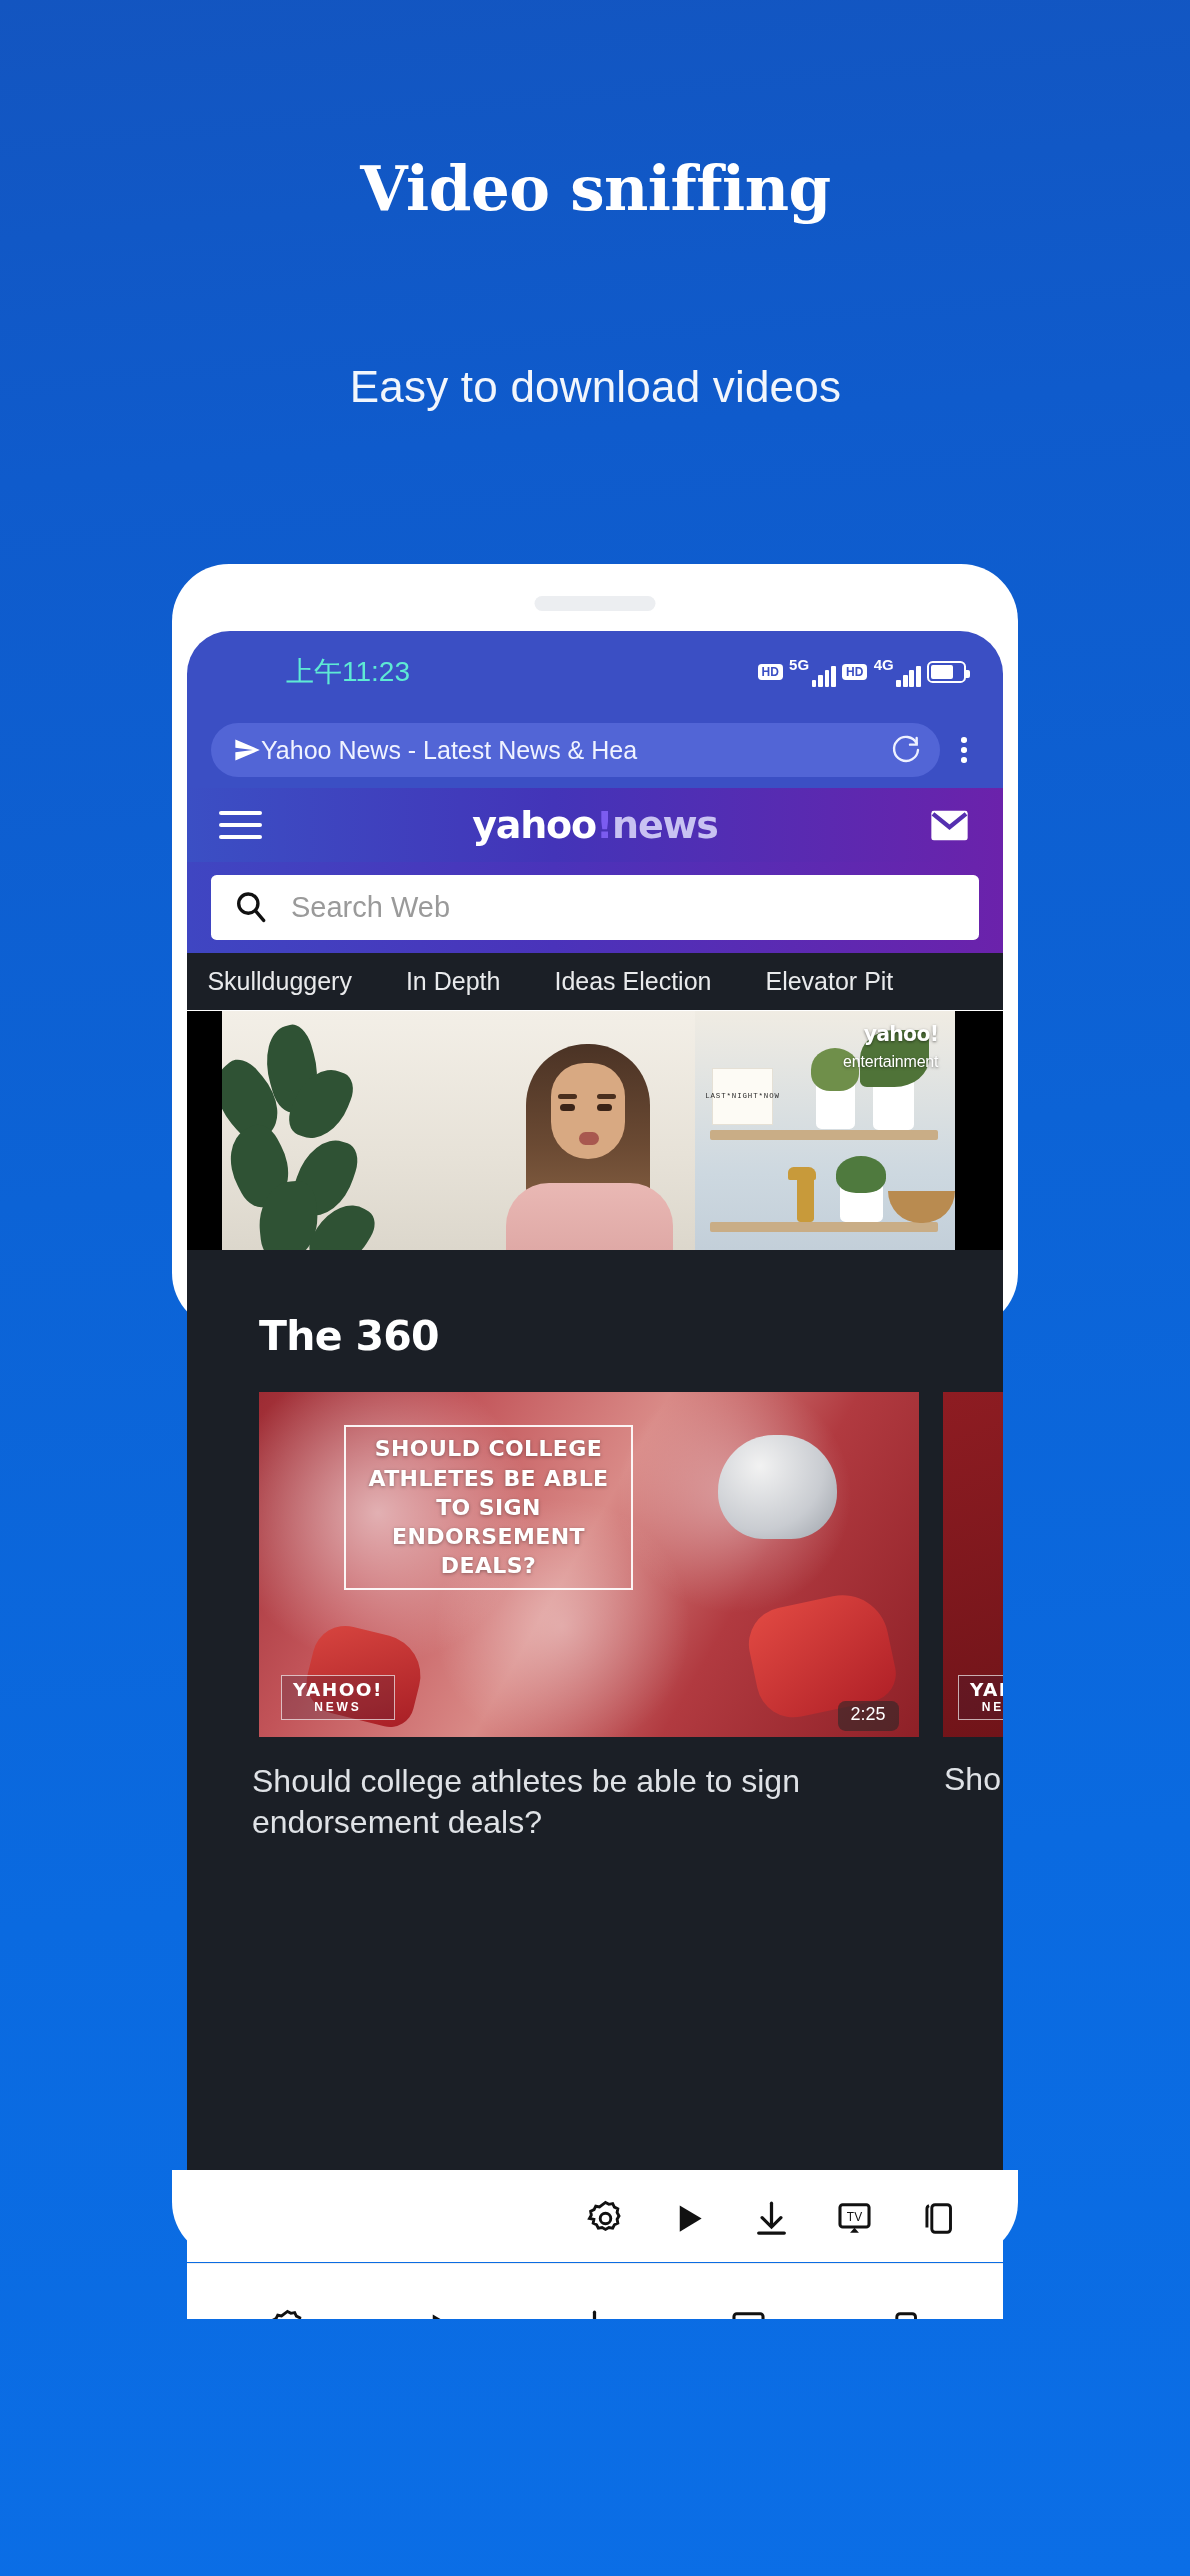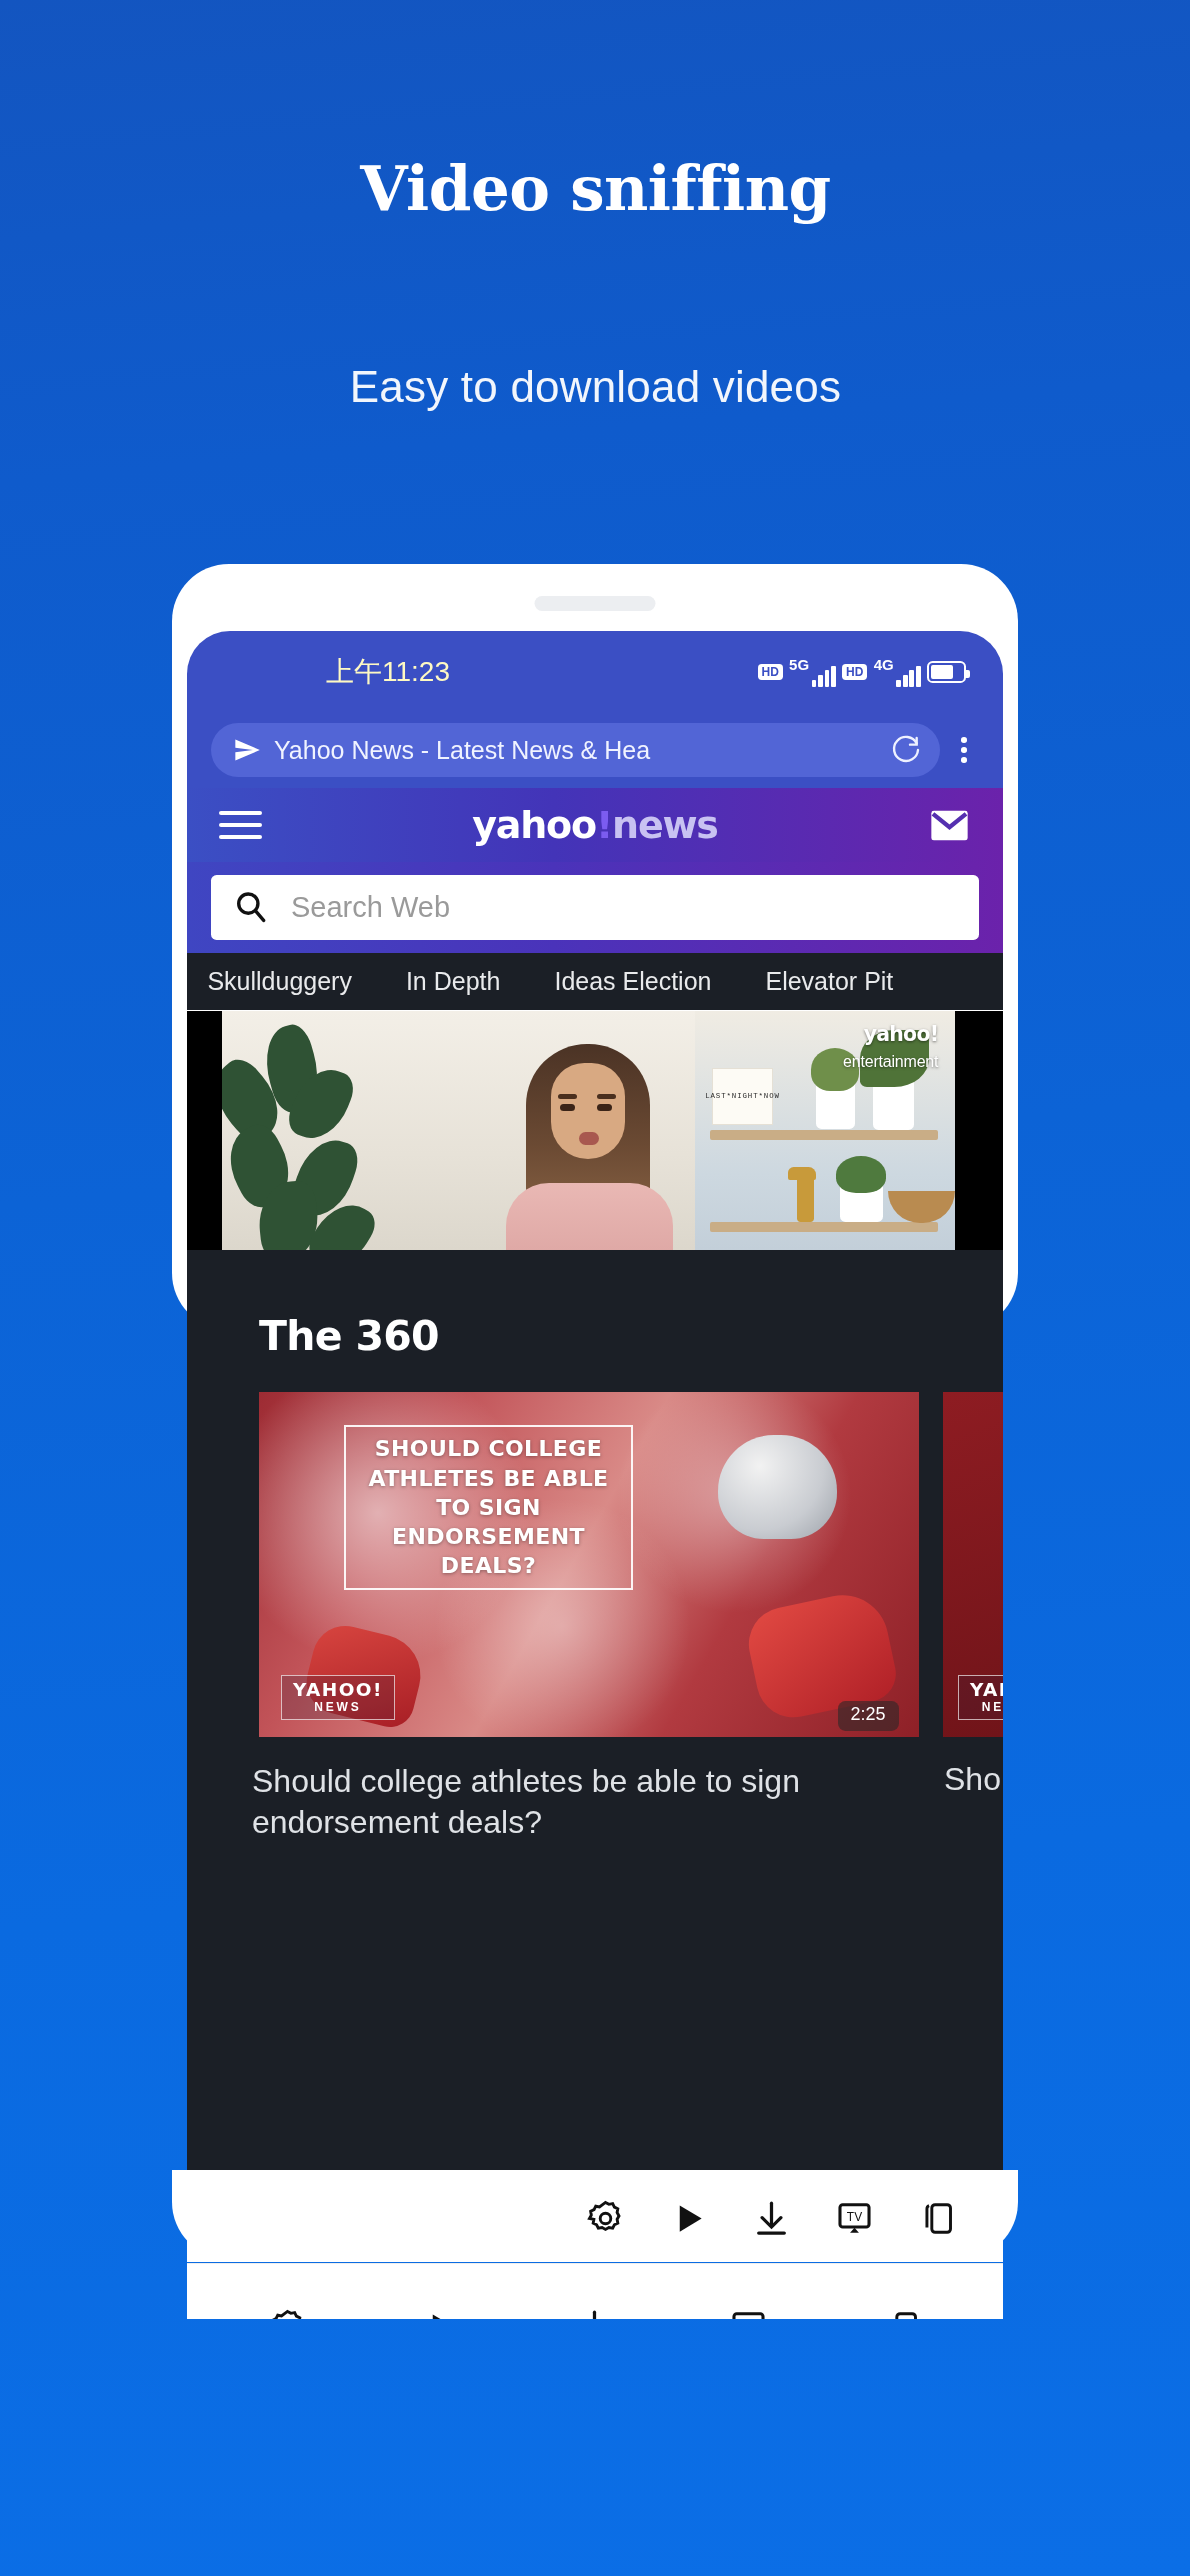--- a/index.html
+++ b/index.html
@@ -62,22 +62,22 @@
   .statusbar {
     position: absolute;
     left: 187px; top: 631px;
     width: 816px; height: 82px;
     background: #3b4fc4;
     border-radius: 43px 43px 0 0;
     display: flex; align-items: center;
     padding: 0 37px;
   }
   .status-time {
-    color: #fef9c3; font-size: 28px; font-weight: 500;
-    margin-left: 102px;
+    color: #5eead4; font-size: 28px; font-weight: 500;
+    margin-left: 62px;
   }
   .status-right {
     margin-left: auto; display: flex; align-items: center; gap: 6.5px;
   }
   .hd-badge {
     background: #ffffff; color: #3b4fc4;
     font-size: 12px; font-weight: 700;
     border-radius: 3.7px; padding: 1.9px 3.7px;
     line-height: 1;
   }
@@ -106,21 +106,21 @@
     background: #3b4fc4;
     display: flex; align-items: center;
     padding: 0 20.4px 0 24px;
   }
   .urlbar {
     flex: 1; height: 54px;
     background: #5265d6;
     border-radius: 27px;
     display: flex; align-items: center;
     padding: 0 18.5px 0 22px;
-    gap: 13px; overflow: hidden;
+    overflow: hidden;
   }
   .urlbar .url-text {
     color: #f0f3ff; font-size: 25px; white-space: nowrap;
     overflow: hidden; flex: 1;
   }
   .send-icon svg { display:block; }
   .reload-icon svg { display:block; }
   .kebab {
     width: 37px; display:flex; flex-direction: column; align-items:center;
     gap: 4.6px; margin-left: 5.6px;

